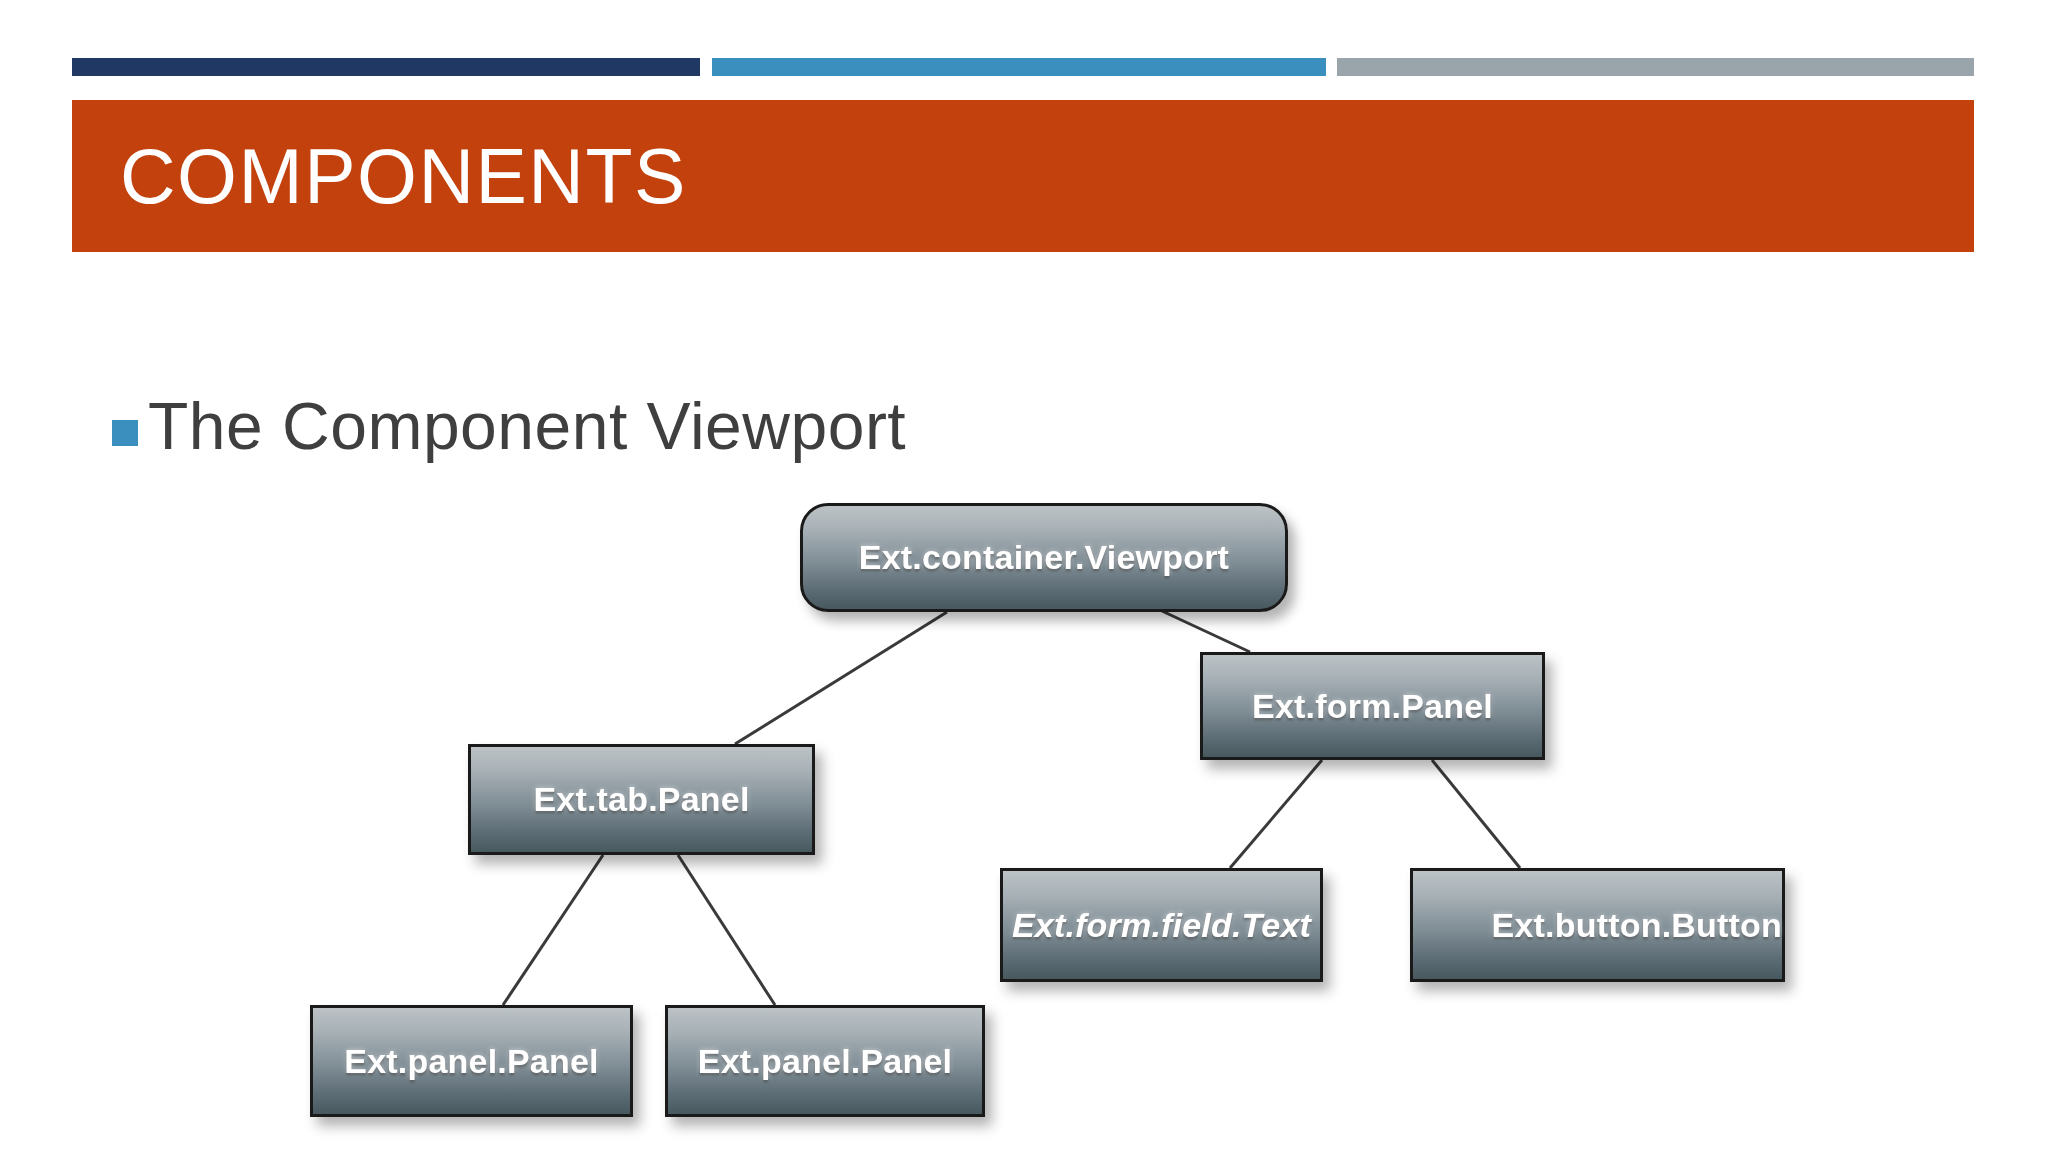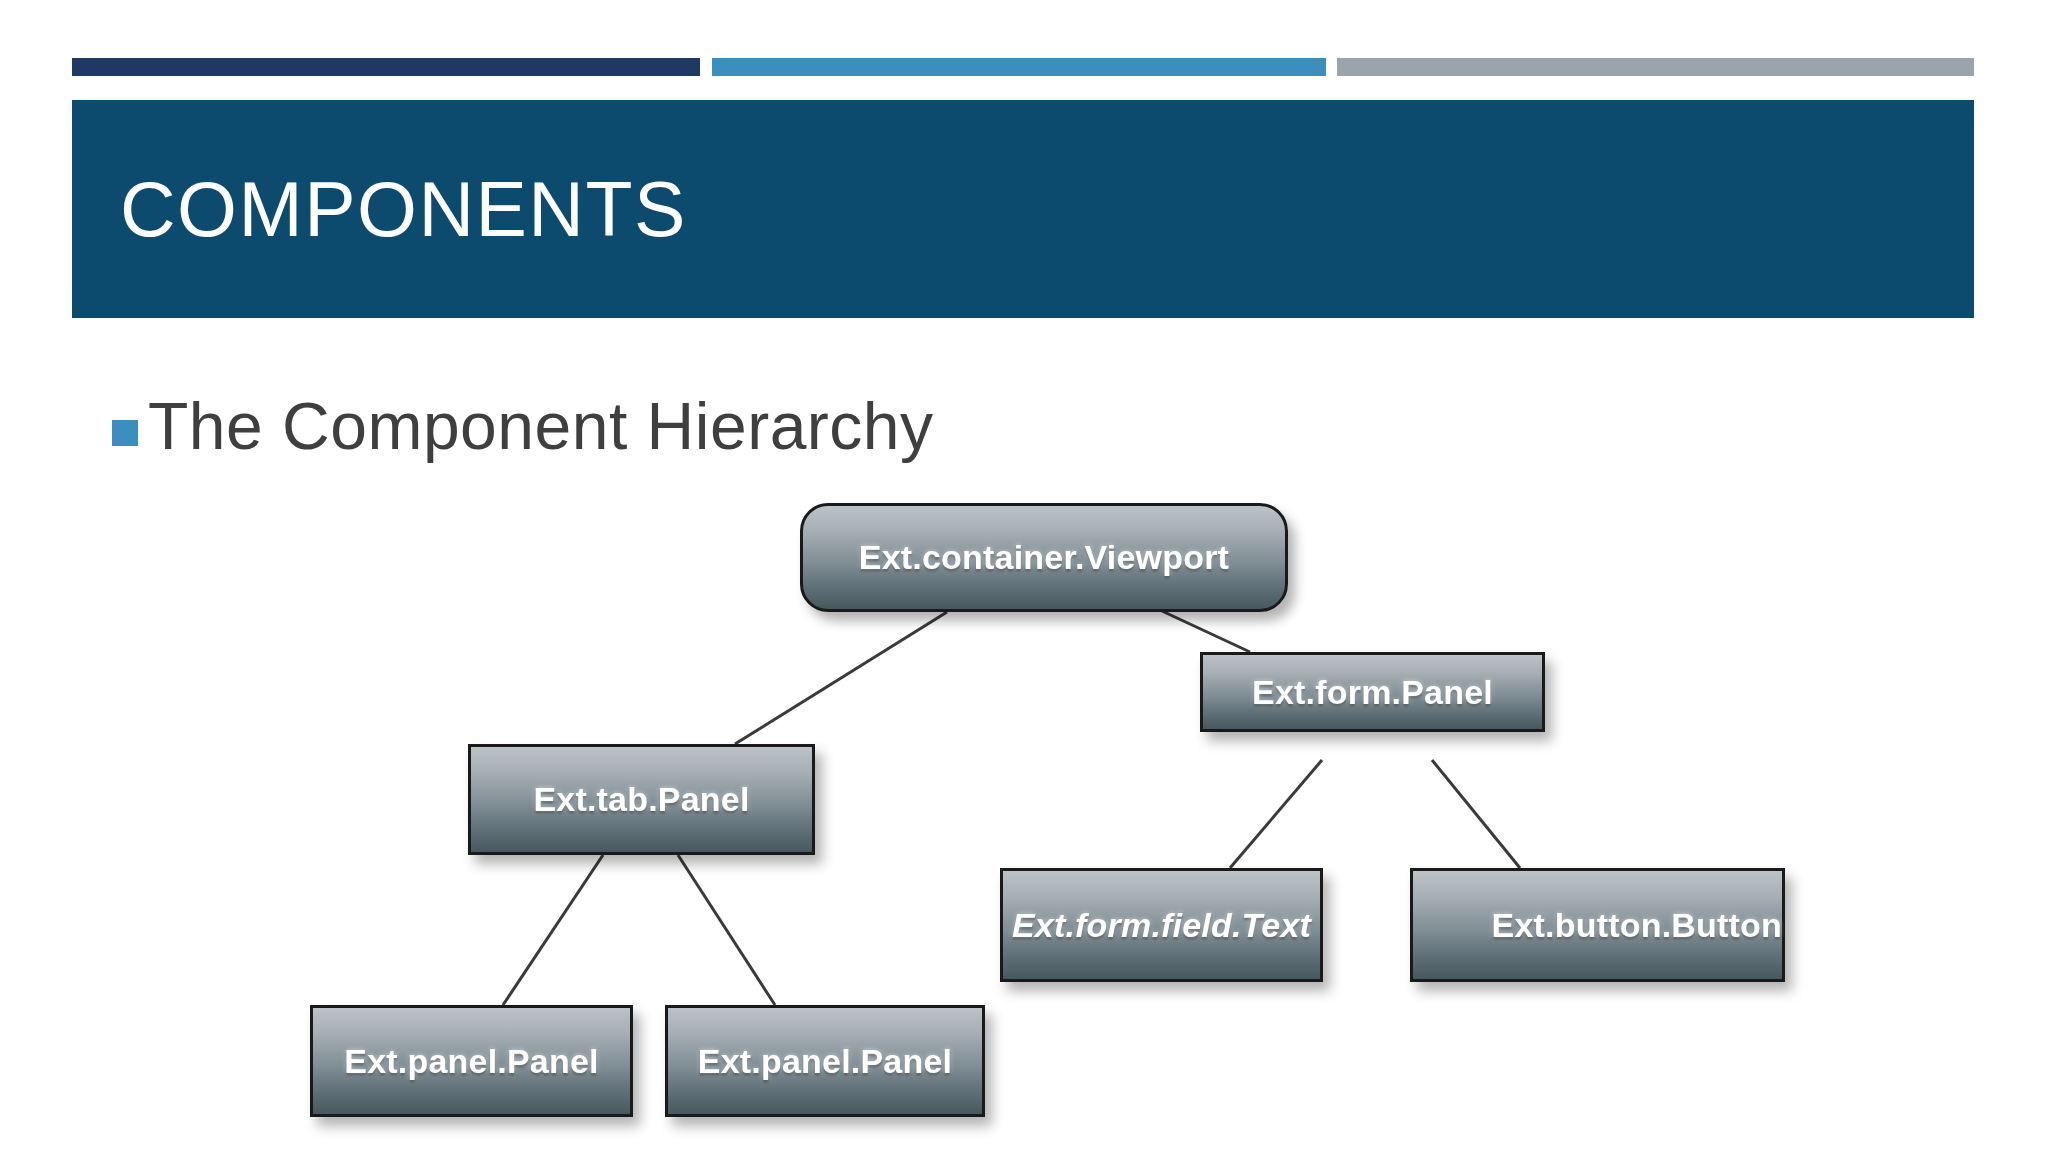--- a/index.html
+++ b/index.html
@@ -24,22 +24,22 @@
   .accent-navy { left: 72px;   width: 628px;  background: #1f3864; }
   .accent-blue { left: 712px;  width: 614px;  background: #3b8fbf; }
   .accent-gray { left: 1337px; width: 637px;  background: #9aa4ab; }
 
   
   #title-banner {
     position: absolute;
     left: 72px;
     top: 100px;
     width: 1902px;
-    height: 218px;
-    background: #0c4a6e;
+    height: 152px;
+    background: #c2410c;
   }
   #title-text {
     position: absolute;
     left: 48px;
     top: 50%;
     transform: translateY(-50%);
     color: #ffffff;
     font-size: 77px;
     font-weight: 300;
     letter-spacing: 1.5px;
@@ -119,39 +119,39 @@
 <div class="accent-bar accent-navy"></div>
 <div class="accent-bar accent-blue"></div>
 <div class="accent-bar accent-gray"></div>
 
 <div id="title-banner">
   <div id="title-text">COMPONENTS</div>
 </div>
 
 <div id="bullet-row">
   <span id="bullet-marker"></span>
-  <span id="bullet-text">The Component Hierarchy</span>
+  <span id="bullet-text">The Component Viewport</span>
 </div>
 
 <div id="diagram">
   <svg id="edge-layer" viewBox="0 0 2048 1152" width="2048" height="1152">
       <line x1="947" y1="612" x2="735" y2="744" stroke="#3a3a3a" stroke-width="3"></line>
       <line x1="1162" y1="611" x2="1250" y2="652" stroke="#3a3a3a" stroke-width="3"></line>
       <line x1="603" y1="855" x2="503" y2="1005" stroke="#3a3a3a" stroke-width="3"></line>
       <line x1="678" y1="855" x2="775" y2="1005" stroke="#3a3a3a" stroke-width="3"></line>
       <line x1="1322" y1="760" x2="1230" y2="868" stroke="#3a3a3a" stroke-width="3"></line>
       <line x1="1432" y1="760" x2="1520" y2="868" stroke="#3a3a3a" stroke-width="3"></line>
     </svg>
 <div class="node" style="left: 800px; top: 503px; width: 488px; height: 109px; border-radius: 28px;">
       <span class="node-label">Ext.container.Viewport</span>
     </div>
     <div class="node" style="left: 468px; top: 744px; width: 347px; height: 111px;">
       <span class="node-label">Ext.tab.Panel</span>
     </div>
-    <div class="node" style="left: 1200px; top: 652px; width: 345px; height: 80px;">
+    <div class="node" style="left: 1200px; top: 652px; width: 345px; height: 108px;">
       <span class="node-label">Ext.form.Panel</span>
     </div>
     <div class="node" style="left: 310px; top: 1005px; width: 323px; height: 112px;">
       <span class="node-label">Ext.panel.Panel</span>
     </div>
     <div class="node" style="left: 665px; top: 1005px; width: 320px; height: 112px;">
       <span class="node-label">Ext.panel.Panel</span>
     </div>
     <div class="node" style="left: 1000px; top: 868px; width: 323px; height: 114px; font-style: italic;">
       <span class="node-label">Ext.form.field.Text</span>

